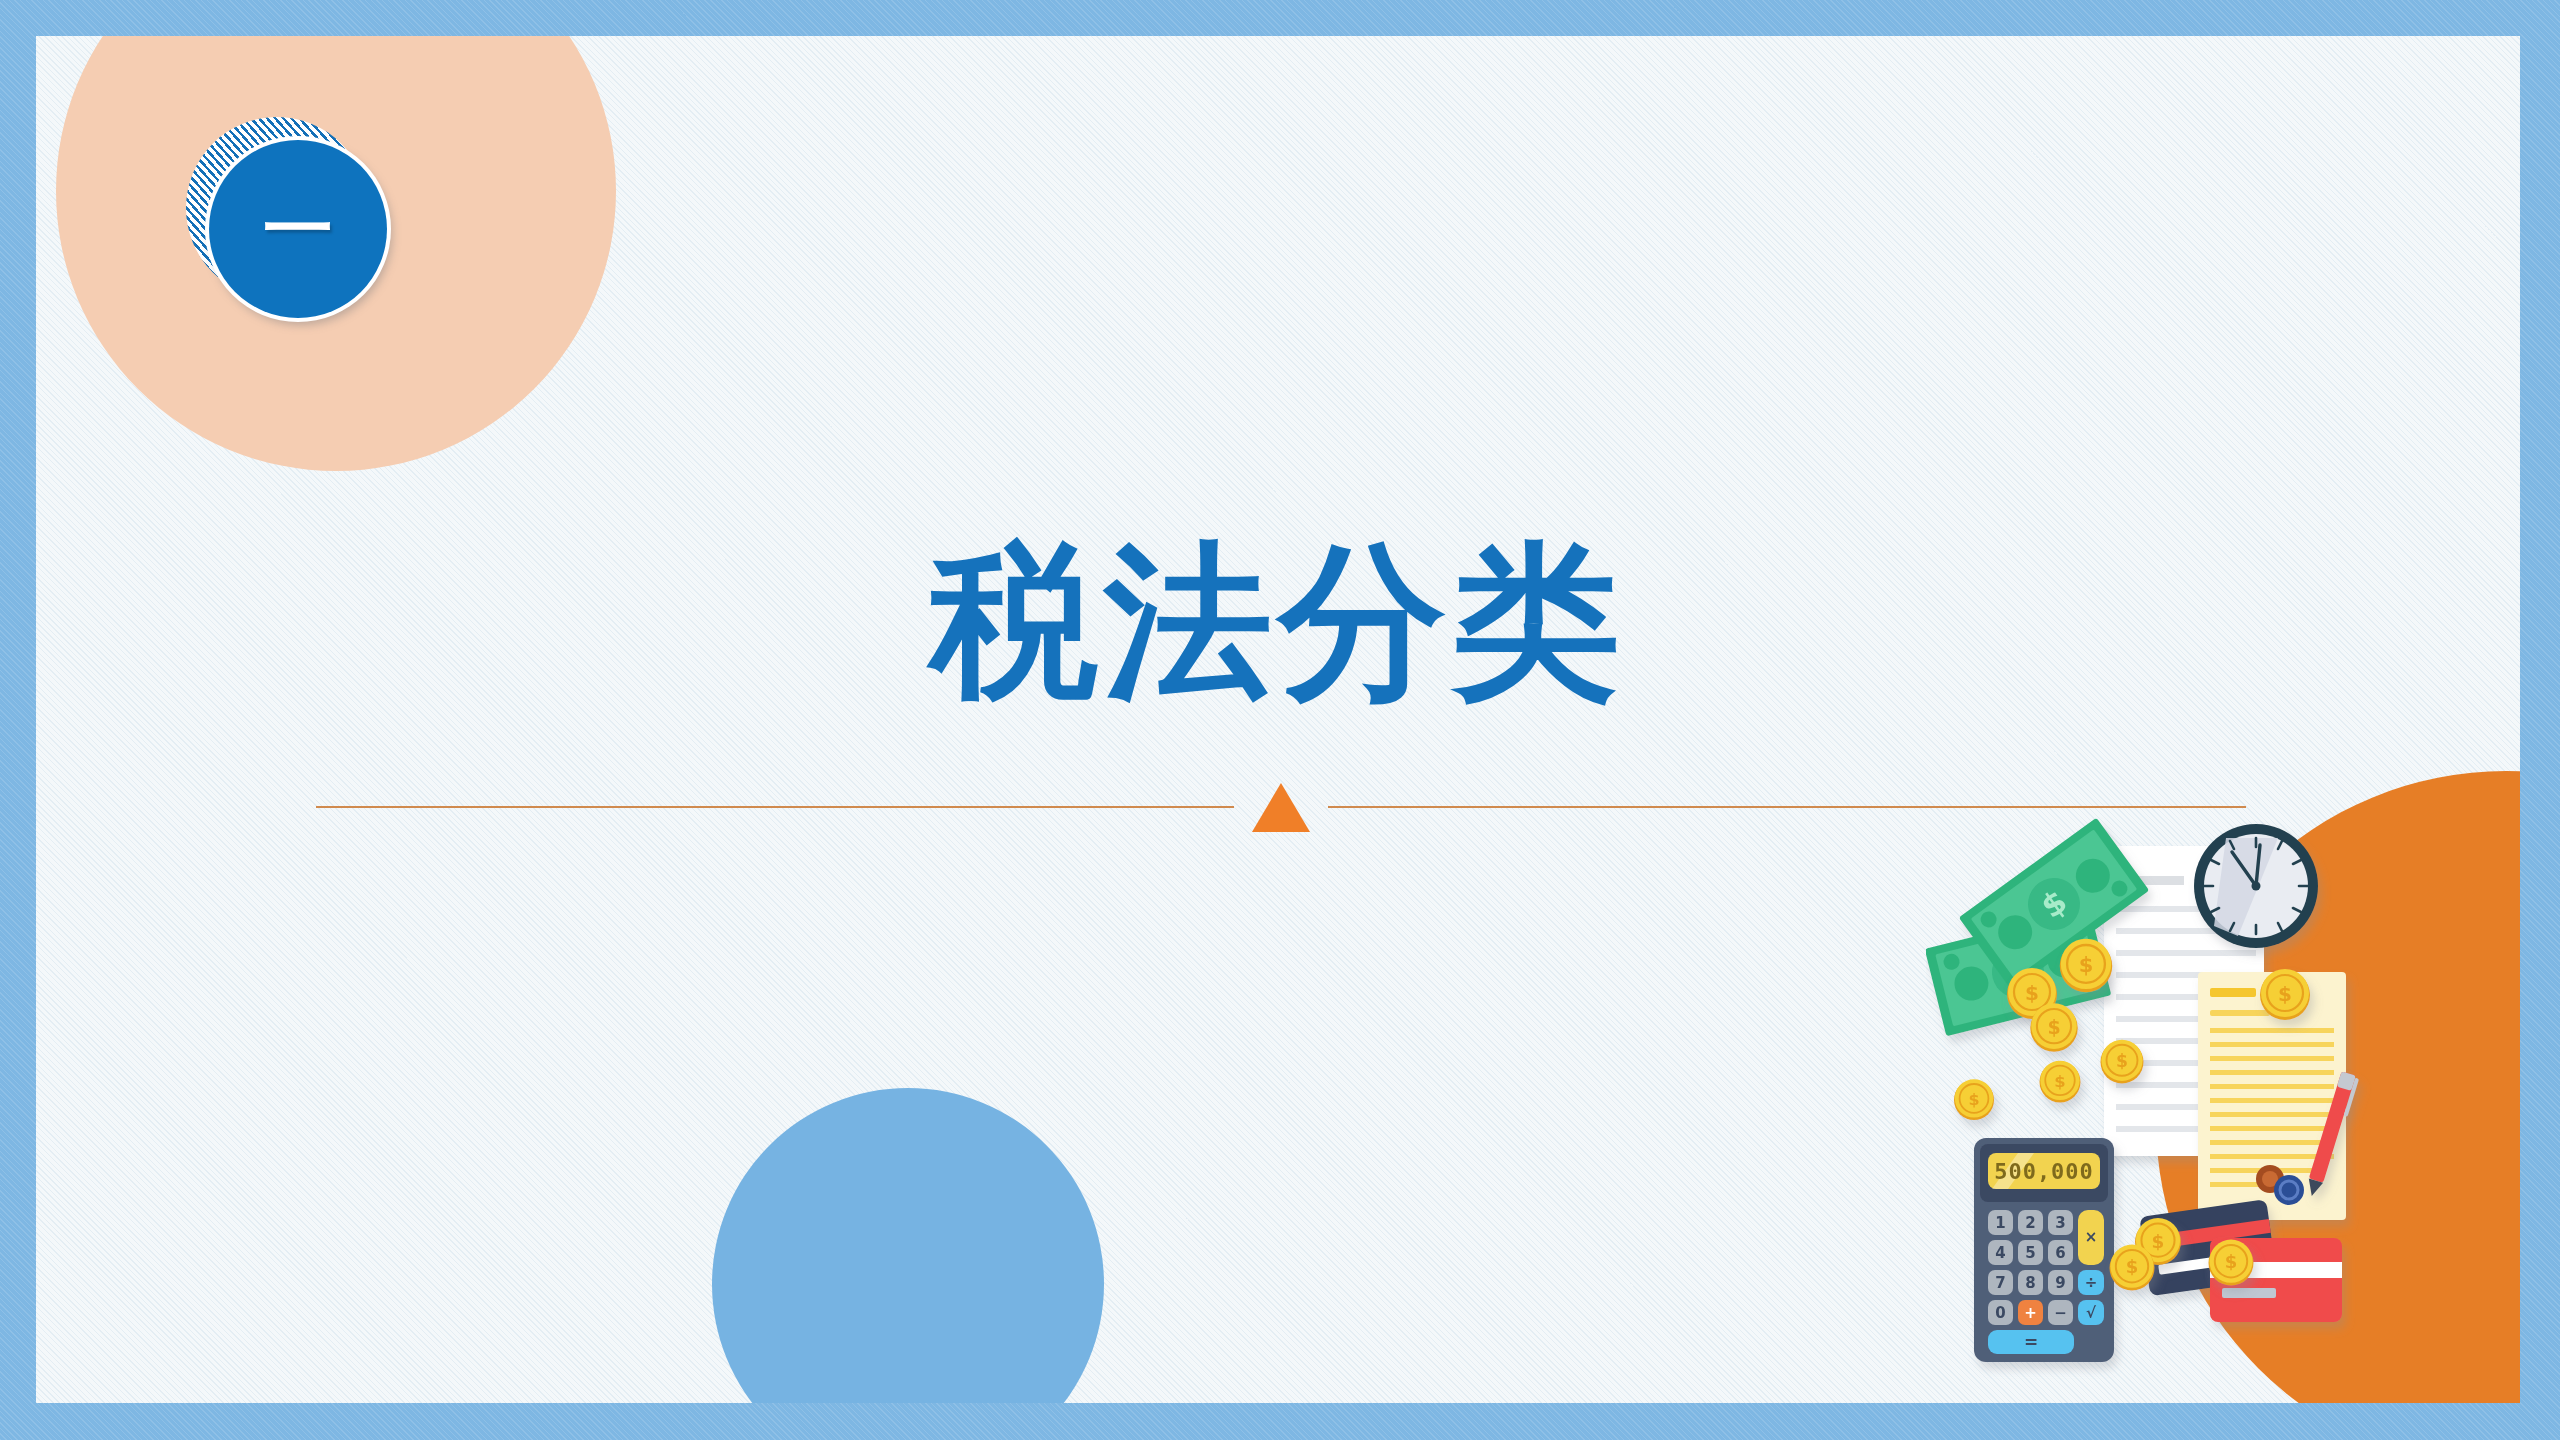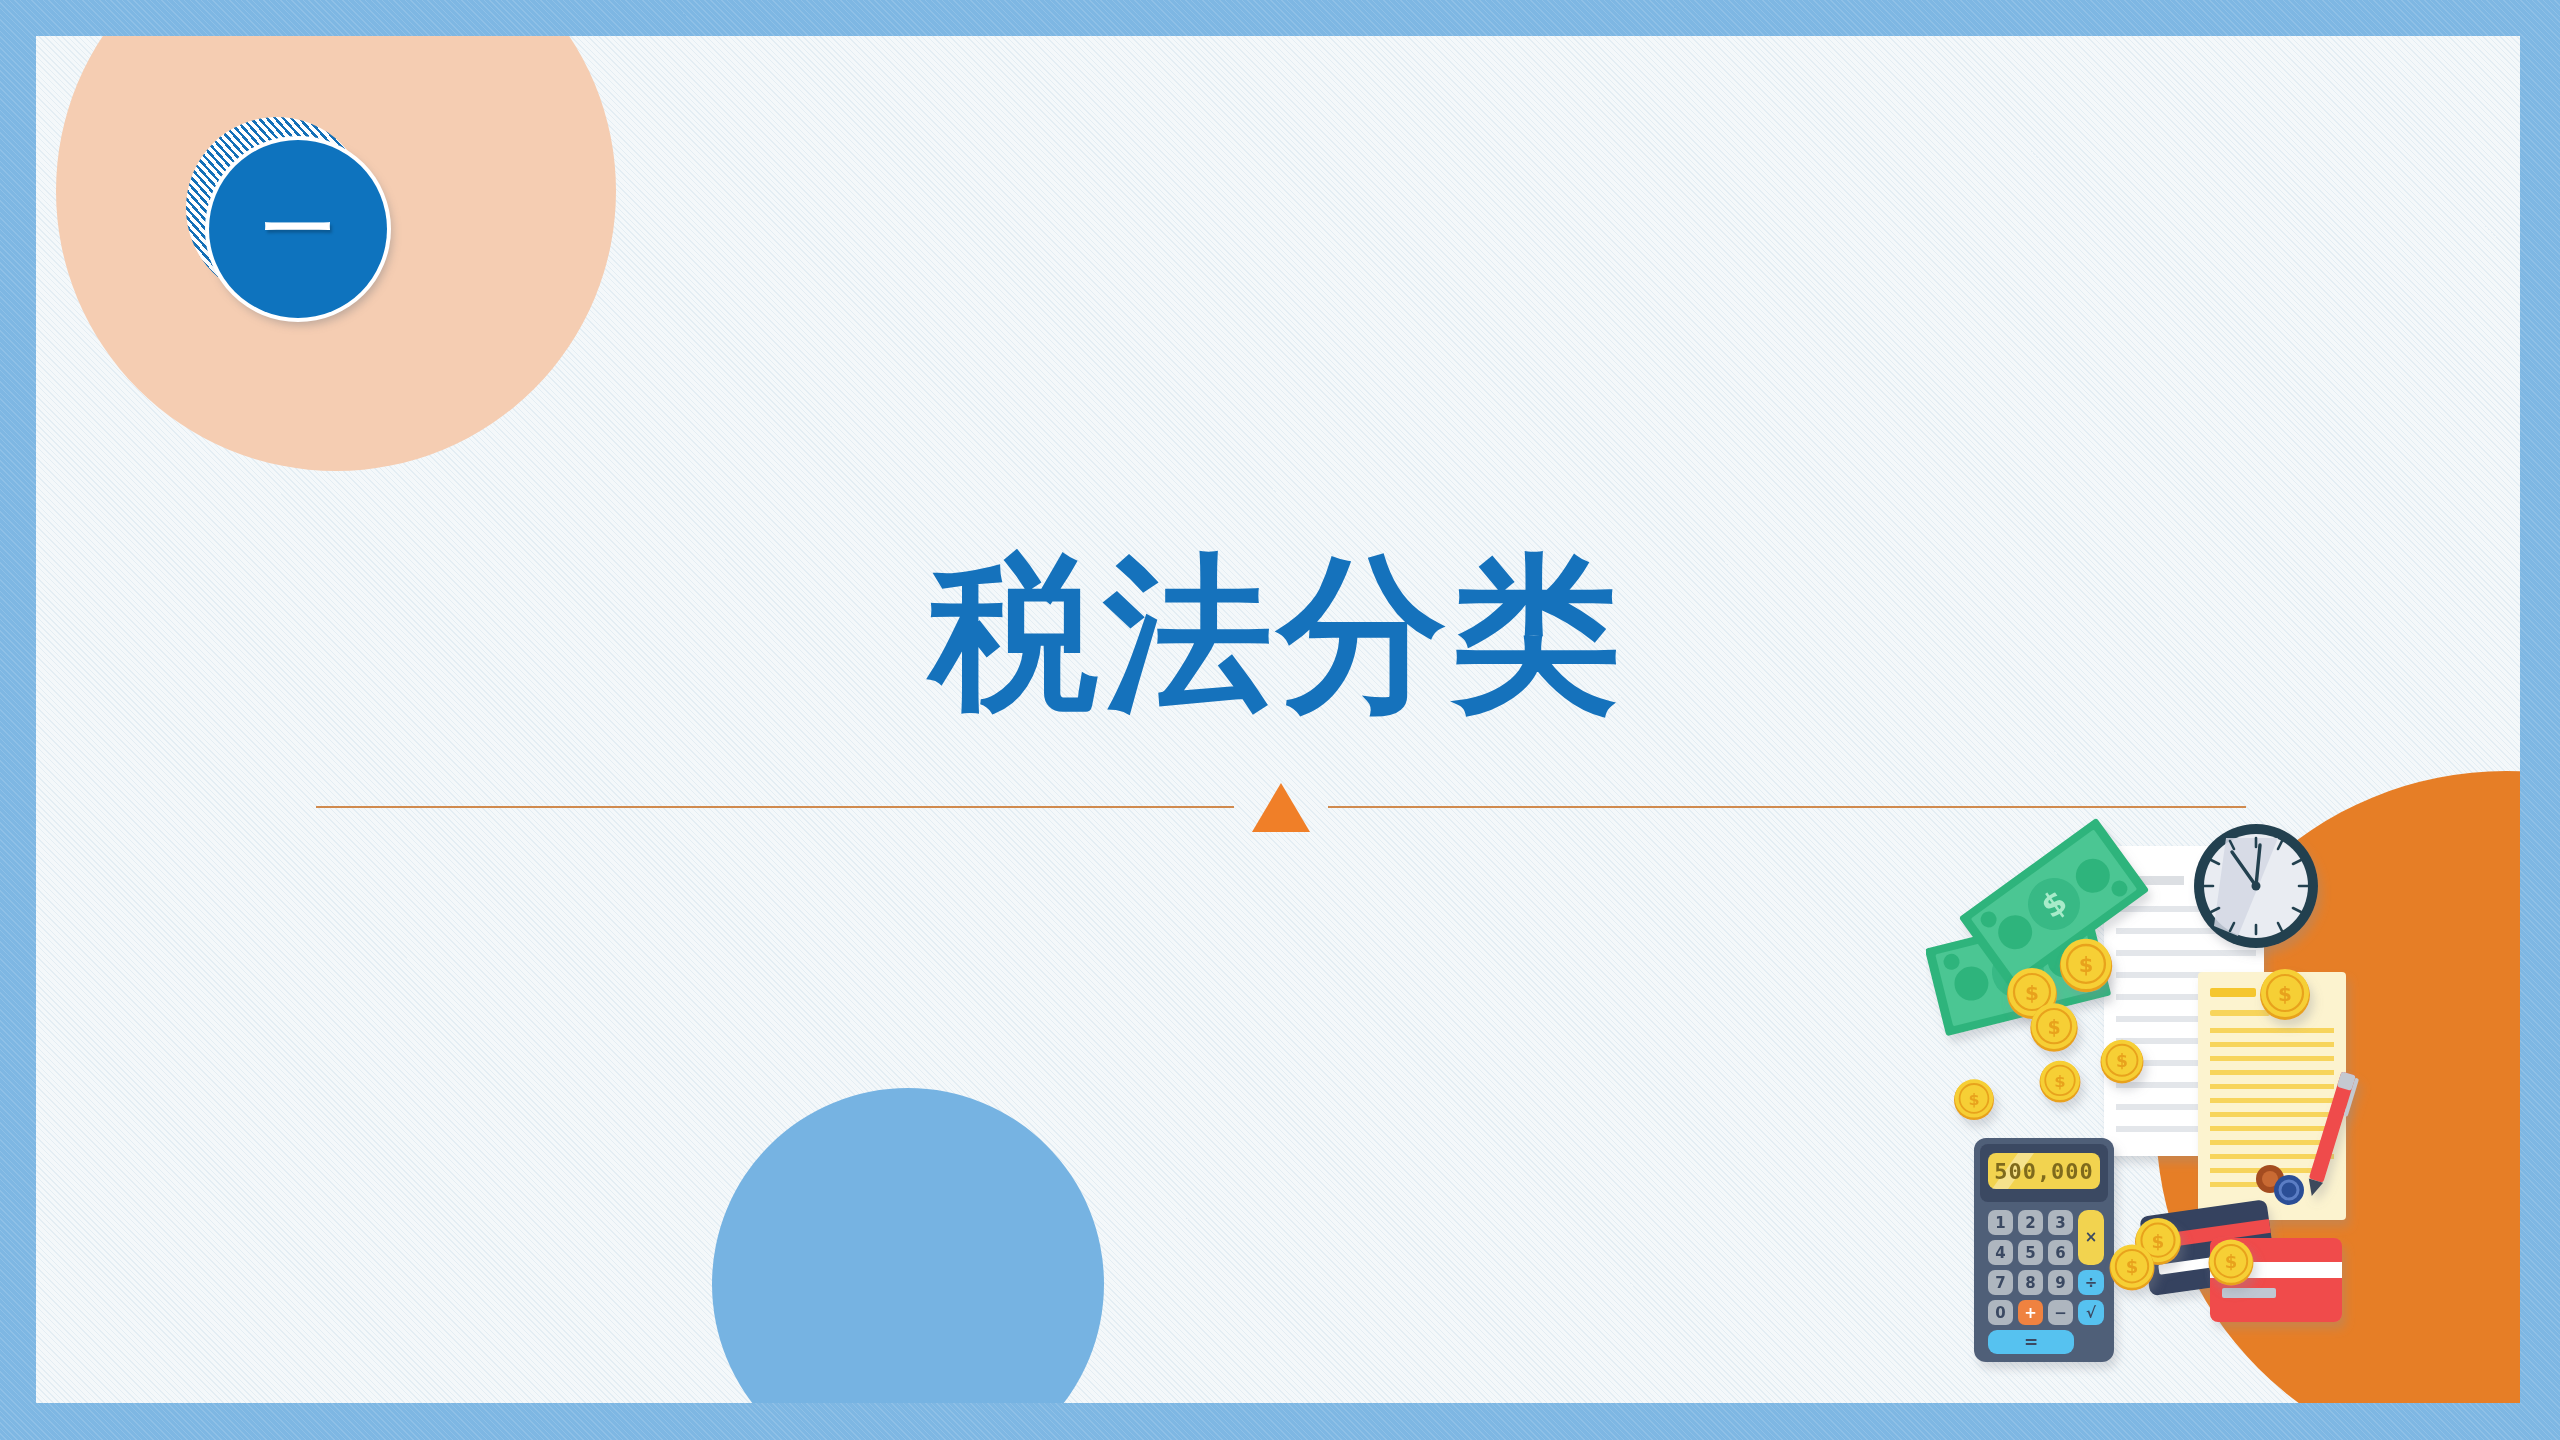--- a/index.html
+++ b/index.html
@@ -93,21 +93,21 @@
     font-weight: 700;
     line-height: 1;
     letter-spacing: 0;
     text-shadow: 2px 3px 3px rgba(0,0,0,.22);
     font-family: "DejaVu Sans", "Liberation Sans", sans-serif;
   }
 
   
   #title {
     position: absolute;
-    left: 0; top: 504px;
+    left: 0; top: 492px;
     width: 2484px;
     text-align: center;
     color: #1572BC;
     font-size: 168px;
     font-weight: 800;
     line-height: 1.12;
     letter-spacing: 6px;
     font-family: "DejaVu Sans", "Liberation Sans", sans-serif;
     white-space: nowrap;
   }

